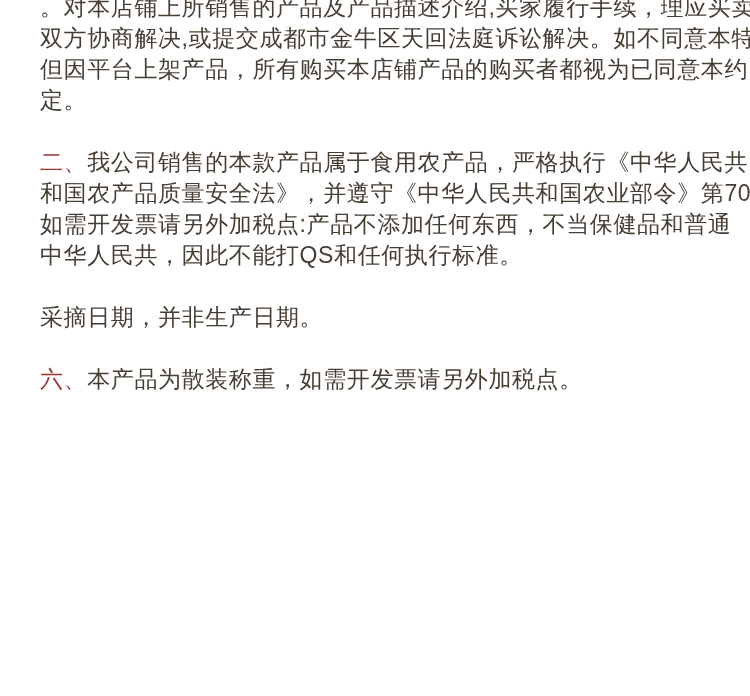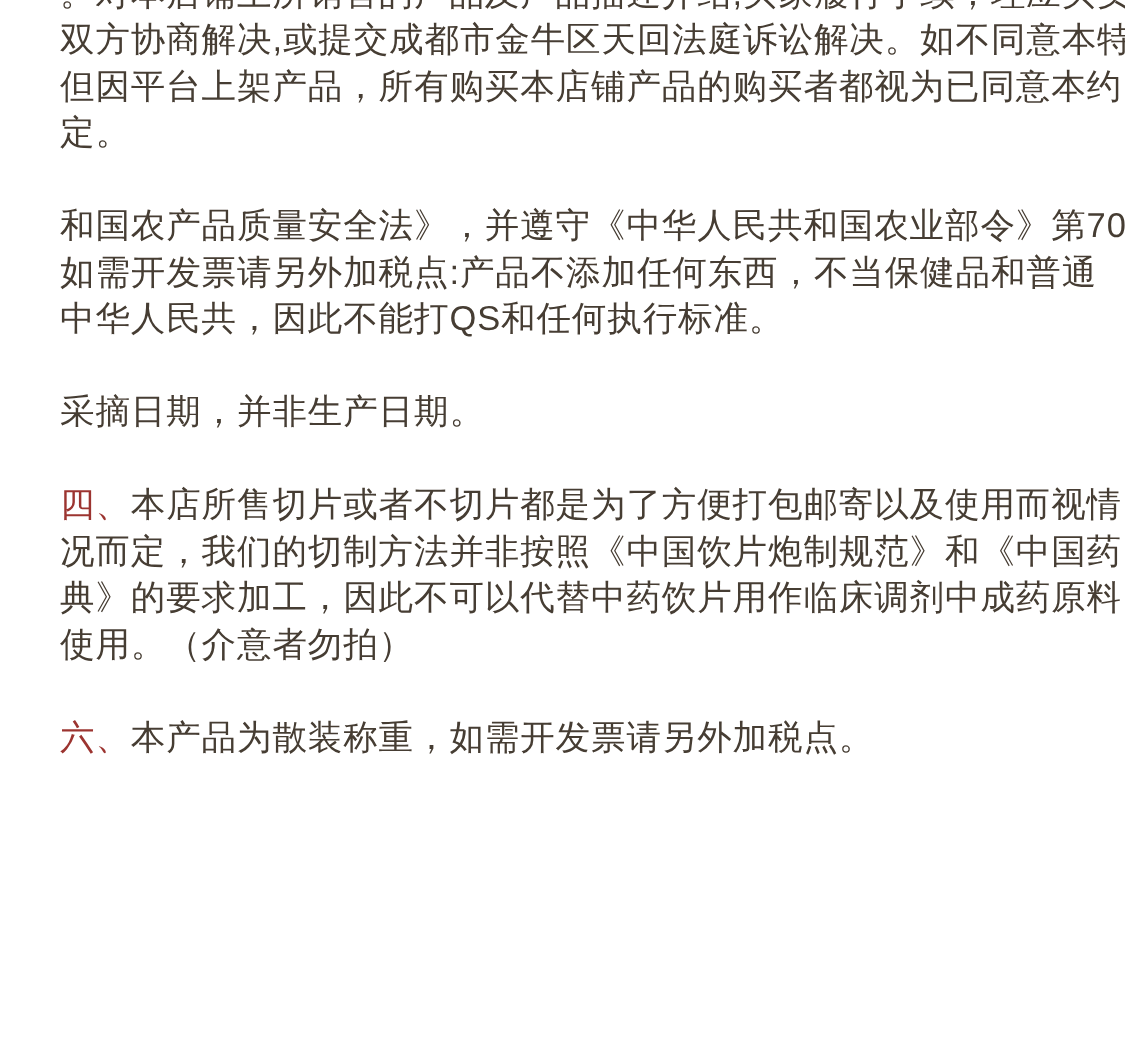--- a/index.html
+++ b/index.html
@@ -11,21 +11,21 @@
     position: relative;
     width: 750px;
     height: 696px;
     margin: 0 auto;
     background: #ffffff;
     overflow: hidden;
     font-family: "Liberation Sans", "DejaVu Sans", sans-serif;
   }
   .doc {
     position: absolute;
-    top: 0;
+    top: 12px;
     left: 40px;
     width: 682px;
     color: #463d33;
     font-size: 23px;
     line-height: 31px;
     letter-spacing: 0.6px;
   }
   .para {
     margin: 0 0 31px 0;
   }
@@ -47,37 +47,32 @@
   <div class="doc">
 
     <div class="para clipped-top">
       <div class="line">。对本店铺上所销售的产品及产品描述介绍,买家履行手续，理应买卖</div>
       <div class="line">双方协商解决,或提交成都市金牛区天回法庭诉讼解决。如不同意本特</div>
       <div class="line">但因平台上架产品，所有购买本店铺产品的购买者都视为已同意本约</div>
       <div class="line">定。</div>
     </div>
 
     <div class="para">
+      <div class="line">
+        <span class="marker">二、</span><span>我公司销售的本款产品属于食用农产品，严格执行《中华人民共</span>
+      </div>
       <div class="line">和国农产品质量安全法》，并遵守《中华人民共和国农业部令》第70</div>
       <div class="line">如需开发票请另外加税点:产品不添加任何东西，不当保健品和普通</div>
       <div class="line">中华人民共，因此不能打QS和任何执行标准。</div>
     </div>
 
     <div class="para">
       <div class="line">采摘日期，并非生产日期。</div>
     </div>
 
-    <div class="para">
-      <div class="line">
-        <span class="marker">四、</span><span>本店所售切片或者不切片都是为了方便打包邮寄以及使用而视情</span>
-      </div>
-      <div class="line">况而定，我们的切制方法并非按照《中国饮片炮制规范》和《中国药</div>
-      <div class="line">典》的要求加工，因此不可以代替中药饮片用作临床调剂中成药原料</div>
-      <div class="line">使用。（介意者勿拍）</div>
-    </div>
 
 
     <div class="para">
       <div class="line">
         <span class="marker">六、</span><span>本产品为散装称重，如需开发票请另外加税点。</span>
       </div>
     </div>
 
   </div>
 </div>

